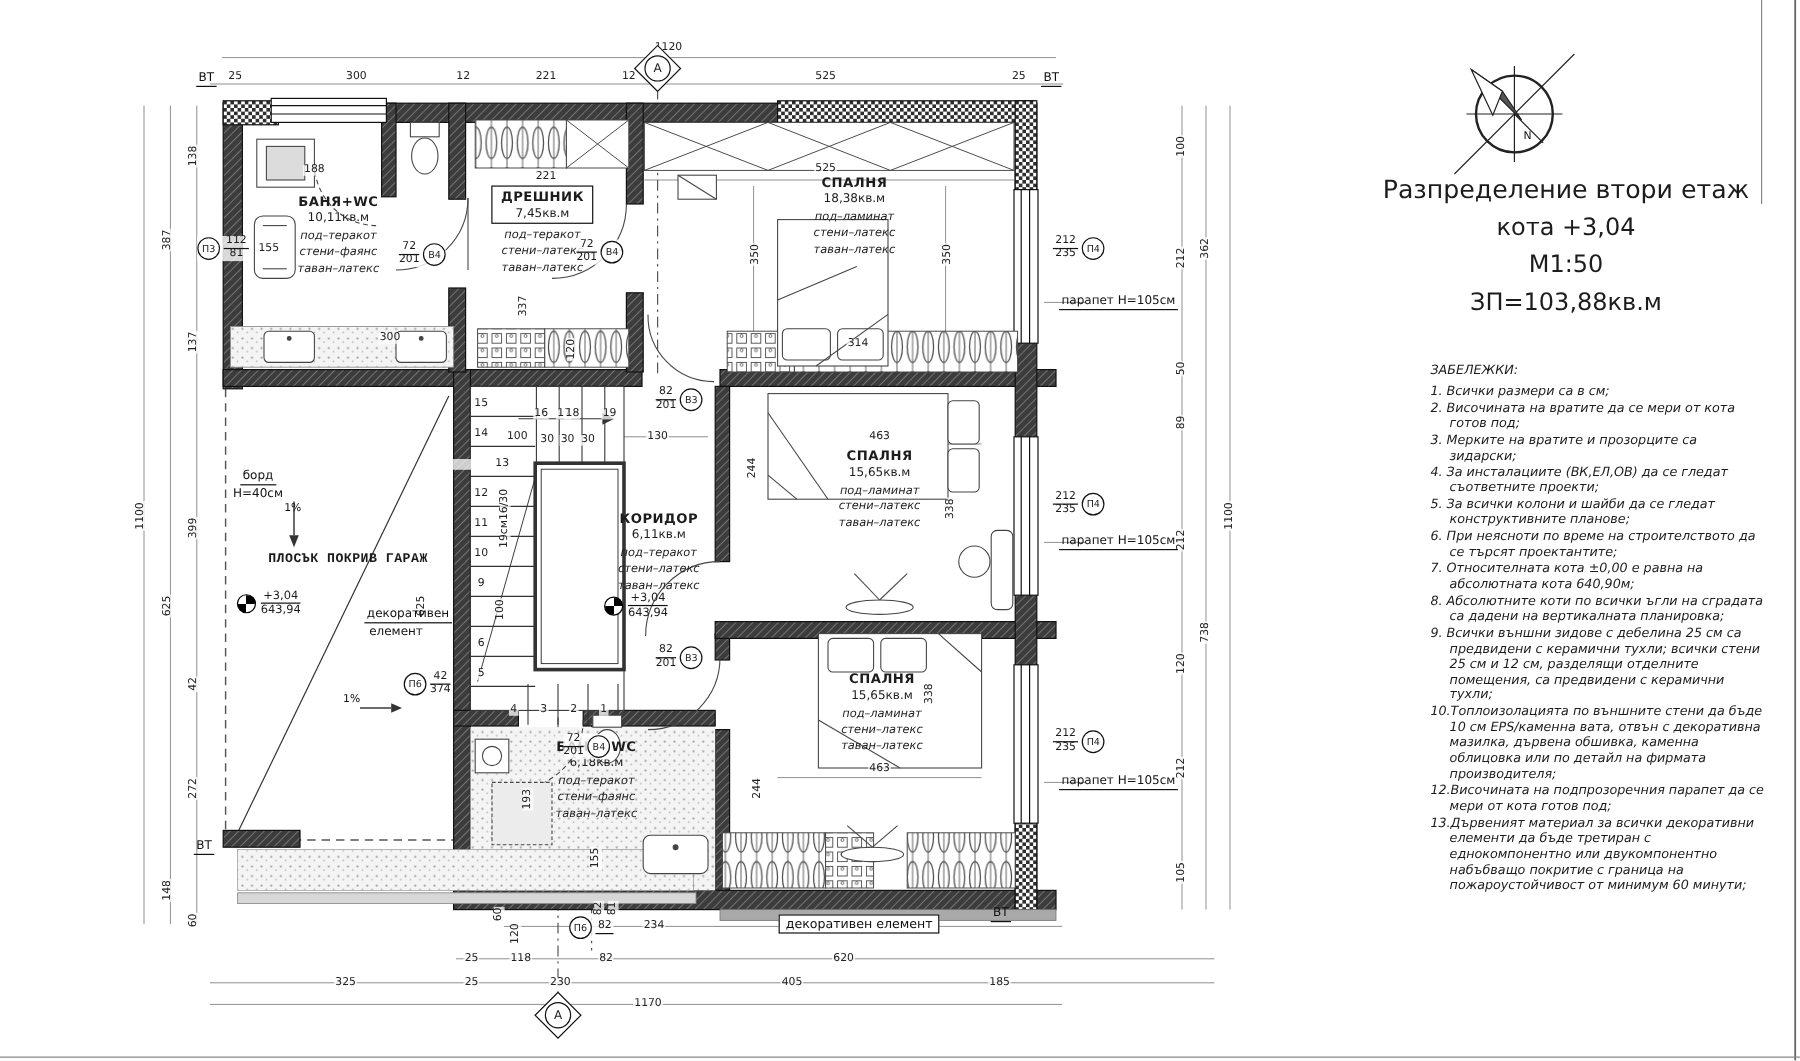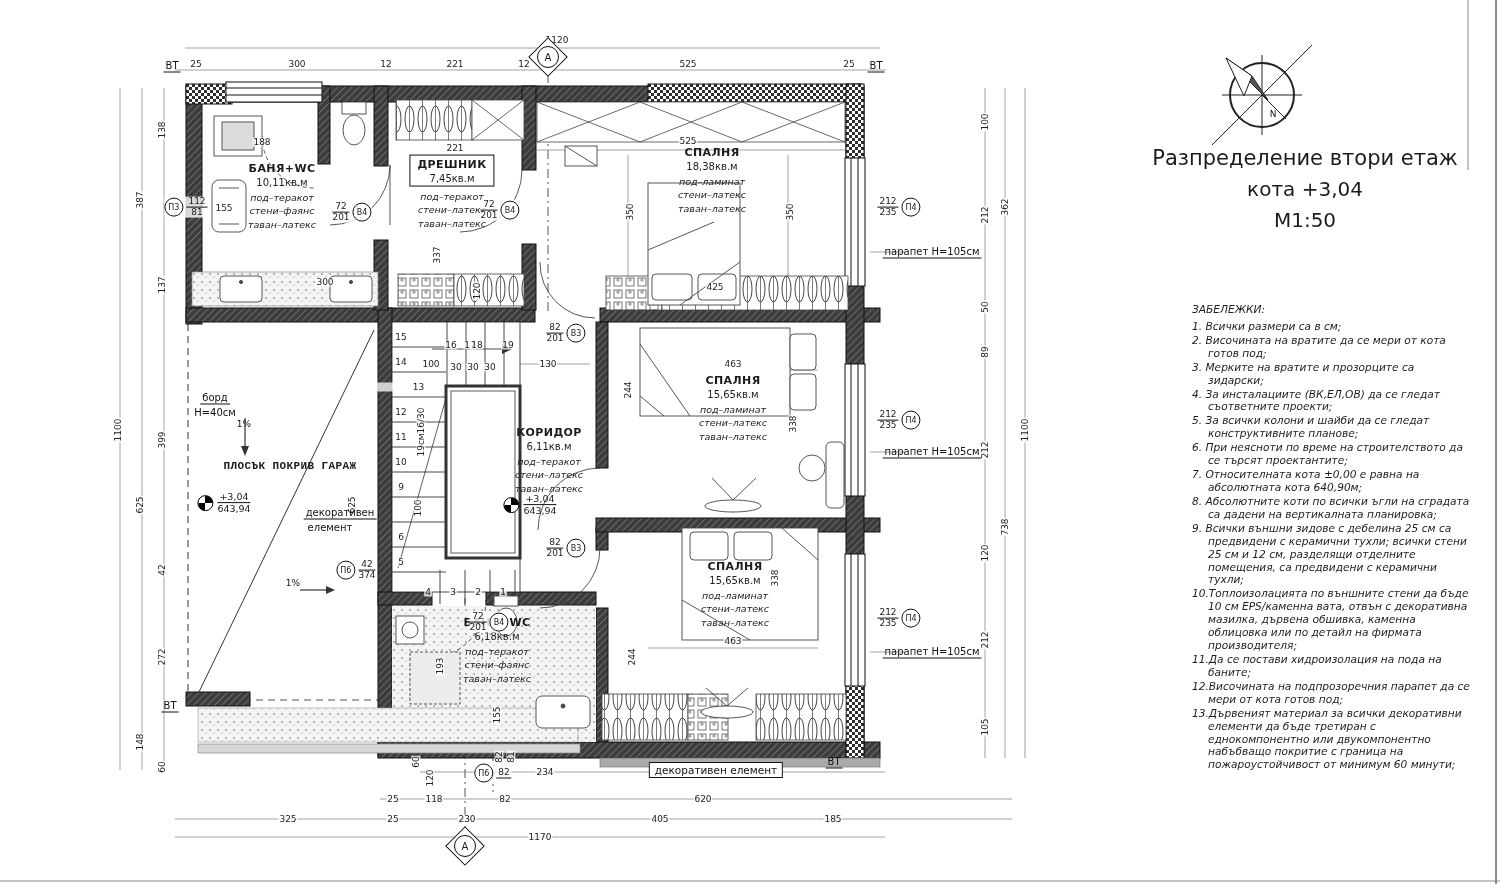--- a/index.html
+++ b/index.html
@@ -280,36 +280,36 @@
 
     <line x1="1496" y1="0" x2="1496" y2="884" stroke="#666" stroke-width="1.5"></line>
     <line x1="1468" y1="0" x2="1468" y2="170" stroke="#888" stroke-width="1"></line>
     <line x1="0" y1="881" x2="1500" y2="881" stroke="#888" stroke-width="1"></line>
   </svg>
 
   <div id="titleblock">
     <div class="t1">Разпределение втори етаж</div>
     <div class="t2">кота +3,04</div>
     <div class="t3">М1:50</div>
+    <div class="t4">ЗП=103,88кв.м</div>
   </div>
 
   <div id="notes">
     <div class="nh">ЗАБЕЛЕЖКИ:</div>
     <div id="notes-list">
         <div class="note">1.  Всички размери са в см;</div>
         <div class="note">2.  Височината на вратите да се мери от кота готов под;</div>
         <div class="note">3.  Мерките на вратите и прозорците са зидарски;</div>
         <div class="note">4.  За инсталациите (ВК,ЕЛ,ОВ) да се гледат съответните проекти;</div>
         <div class="note">5.  За всички колони и шайби да се гледат конструктивните планове;</div>
         <div class="note">6.  При неясноти по време на строителството да се търсят проектантите;</div>
         <div class="note">7.  Относителната кота ±0,00 е равна на абсолютната кота 640,90м;</div>
         <div class="note">8.  Абсолютните коти по всички ъгли на сградата са дадени на вертикалната планировка;</div>
         <div class="note">9.  Всички външни зидове с дебелина 25 см са предвидени с керамични тухли; всички стени 25 см и 12 см, разделящи отделните помещения, са предвидени с керамични тухли;</div>
         <div class="note">10.Топлоизолацията по външните стени да бъде 10 см EPS/каменна вата, отвън с декоративна мазилка, дървена обшивка, каменна облицовка или по детайл на фирмата производителя;</div>
-        <div class="note">11.Да се постави хидроизолация на пода на баните;</div>
         <div class="note">12.Височината на подпрозоречния парапет да се мери от кота готов под;</div>
         <div class="note">13.Дървеният материал за всички декоративни елементи да бъде третиран с еднокомпонентно или двукомпонентно набъбващо покритие с граница на пожароустойчивост от минимум 60 минути;</div>
       </div>
   </div>
 
   <div id="overlay">
       <div class="room" style="left: 282px; top: 196px;">
         <div class="">
           <div class="rname">БАНЯ+WC</div>
           <div class="rarea">10,11кв.м</div>
@@ -427,21 +427,21 @@
       <div class="dim rot" style="left: 1025px; top: 430px;">1100</div>
       <div class="dim" style="left: 262px; top: 142px;">188</div>
       <div class="dim" style="left: 224px; top: 208px;">155</div>
       <div class="dim" style="left: 325px; top: 282px;">300</div>
       <div class="dim rot" style="left: 477px; top: 291px;">120</div>
       <div class="dim" style="left: 455px; top: 148px;">221</div>
       <div class="dim rot" style="left: 437px; top: 255px;">337</div>
       <div class="dim" style="left: 688px; top: 141px;">525</div>
       <div class="dim rot" style="left: 630px; top: 212px;">350</div>
       <div class="dim rot" style="left: 790px; top: 212px;">350</div>
-      <div class="dim" style="left: 715px; top: 287px;">425</div>
+      <div class="dim" style="left: 715px; top: 287px;">314</div>
       <div class="dim" style="left: 733px; top: 364px;">463</div>
       <div class="dim rot" style="left: 793px; top: 424px;">338</div>
       <div class="dim rot" style="left: 628px; top: 390px;">244</div>
       <div class="dim" style="left: 733px; top: 641px;">463</div>
       <div class="dim rot" style="left: 775px; top: 578px;">338</div>
       <div class="dim rot" style="left: 632px; top: 657px;">244</div>
       <div class="dim" style="left: 548px; top: 364px;">130</div>
       <div class="dim" style="left: 431px; top: 364px;">100</div>
       <div class="dim" style="left: 456px; top: 367px;">30</div>
       <div class="dim" style="left: 473px; top: 367px;">30</div>

